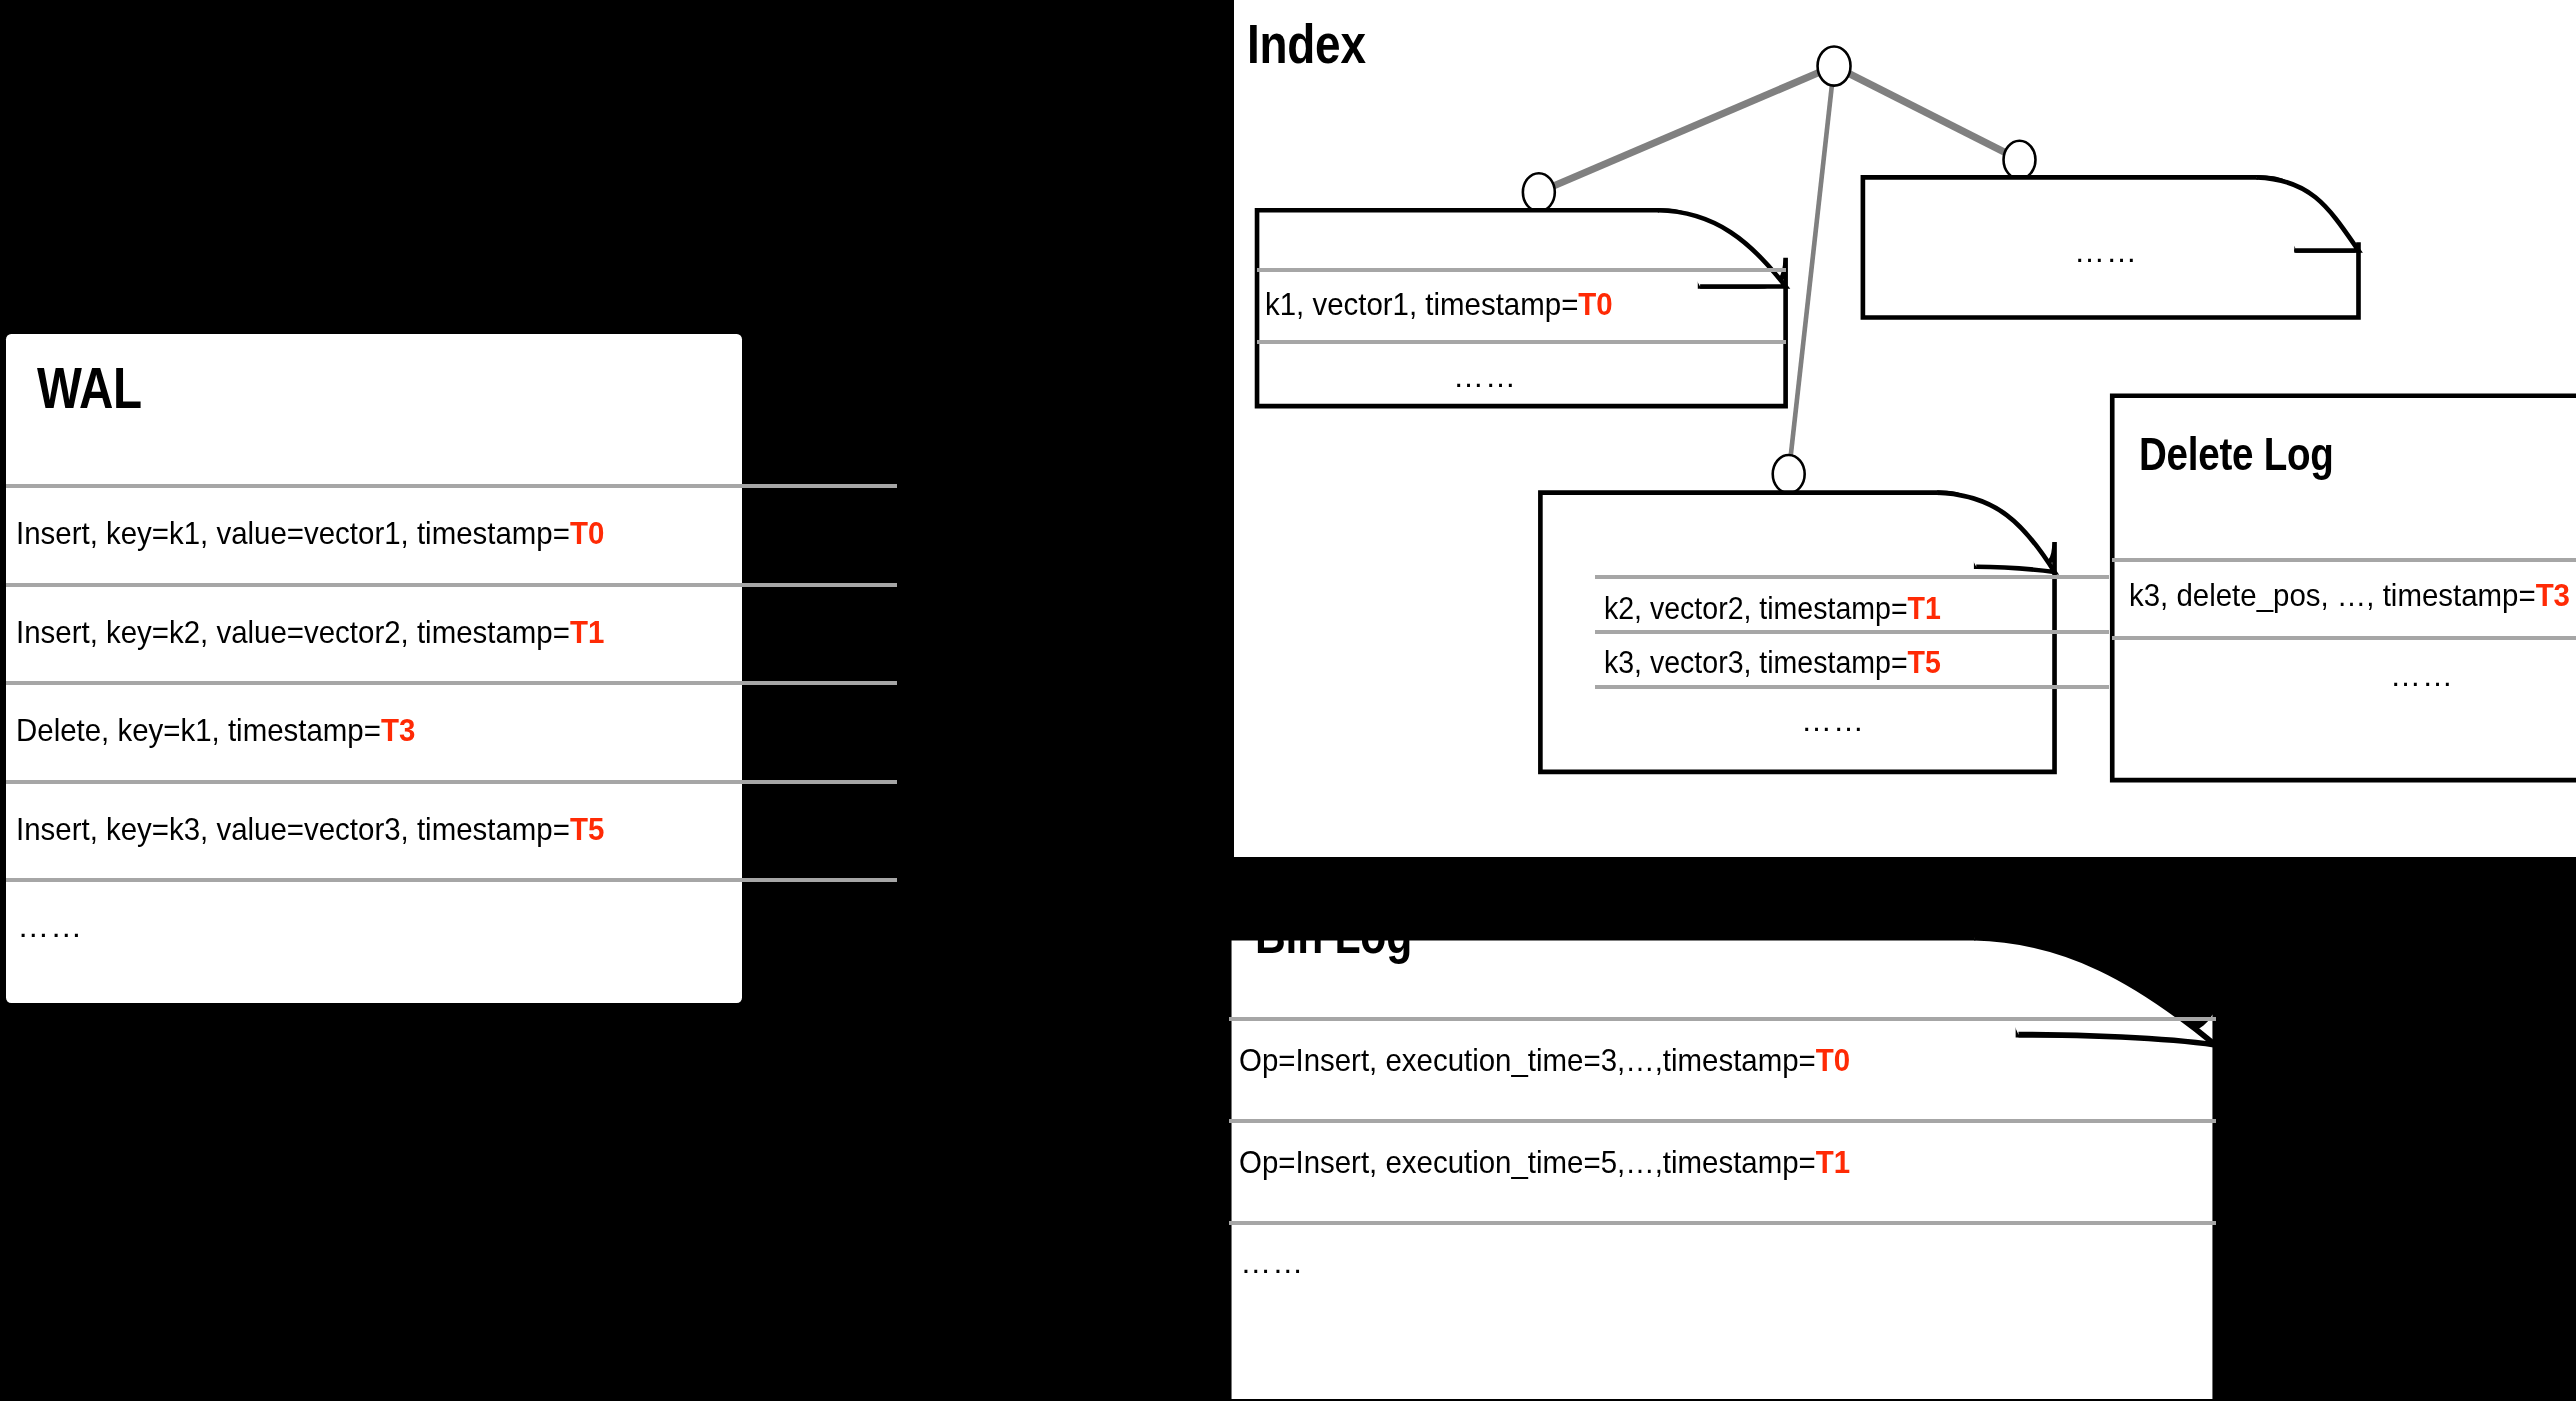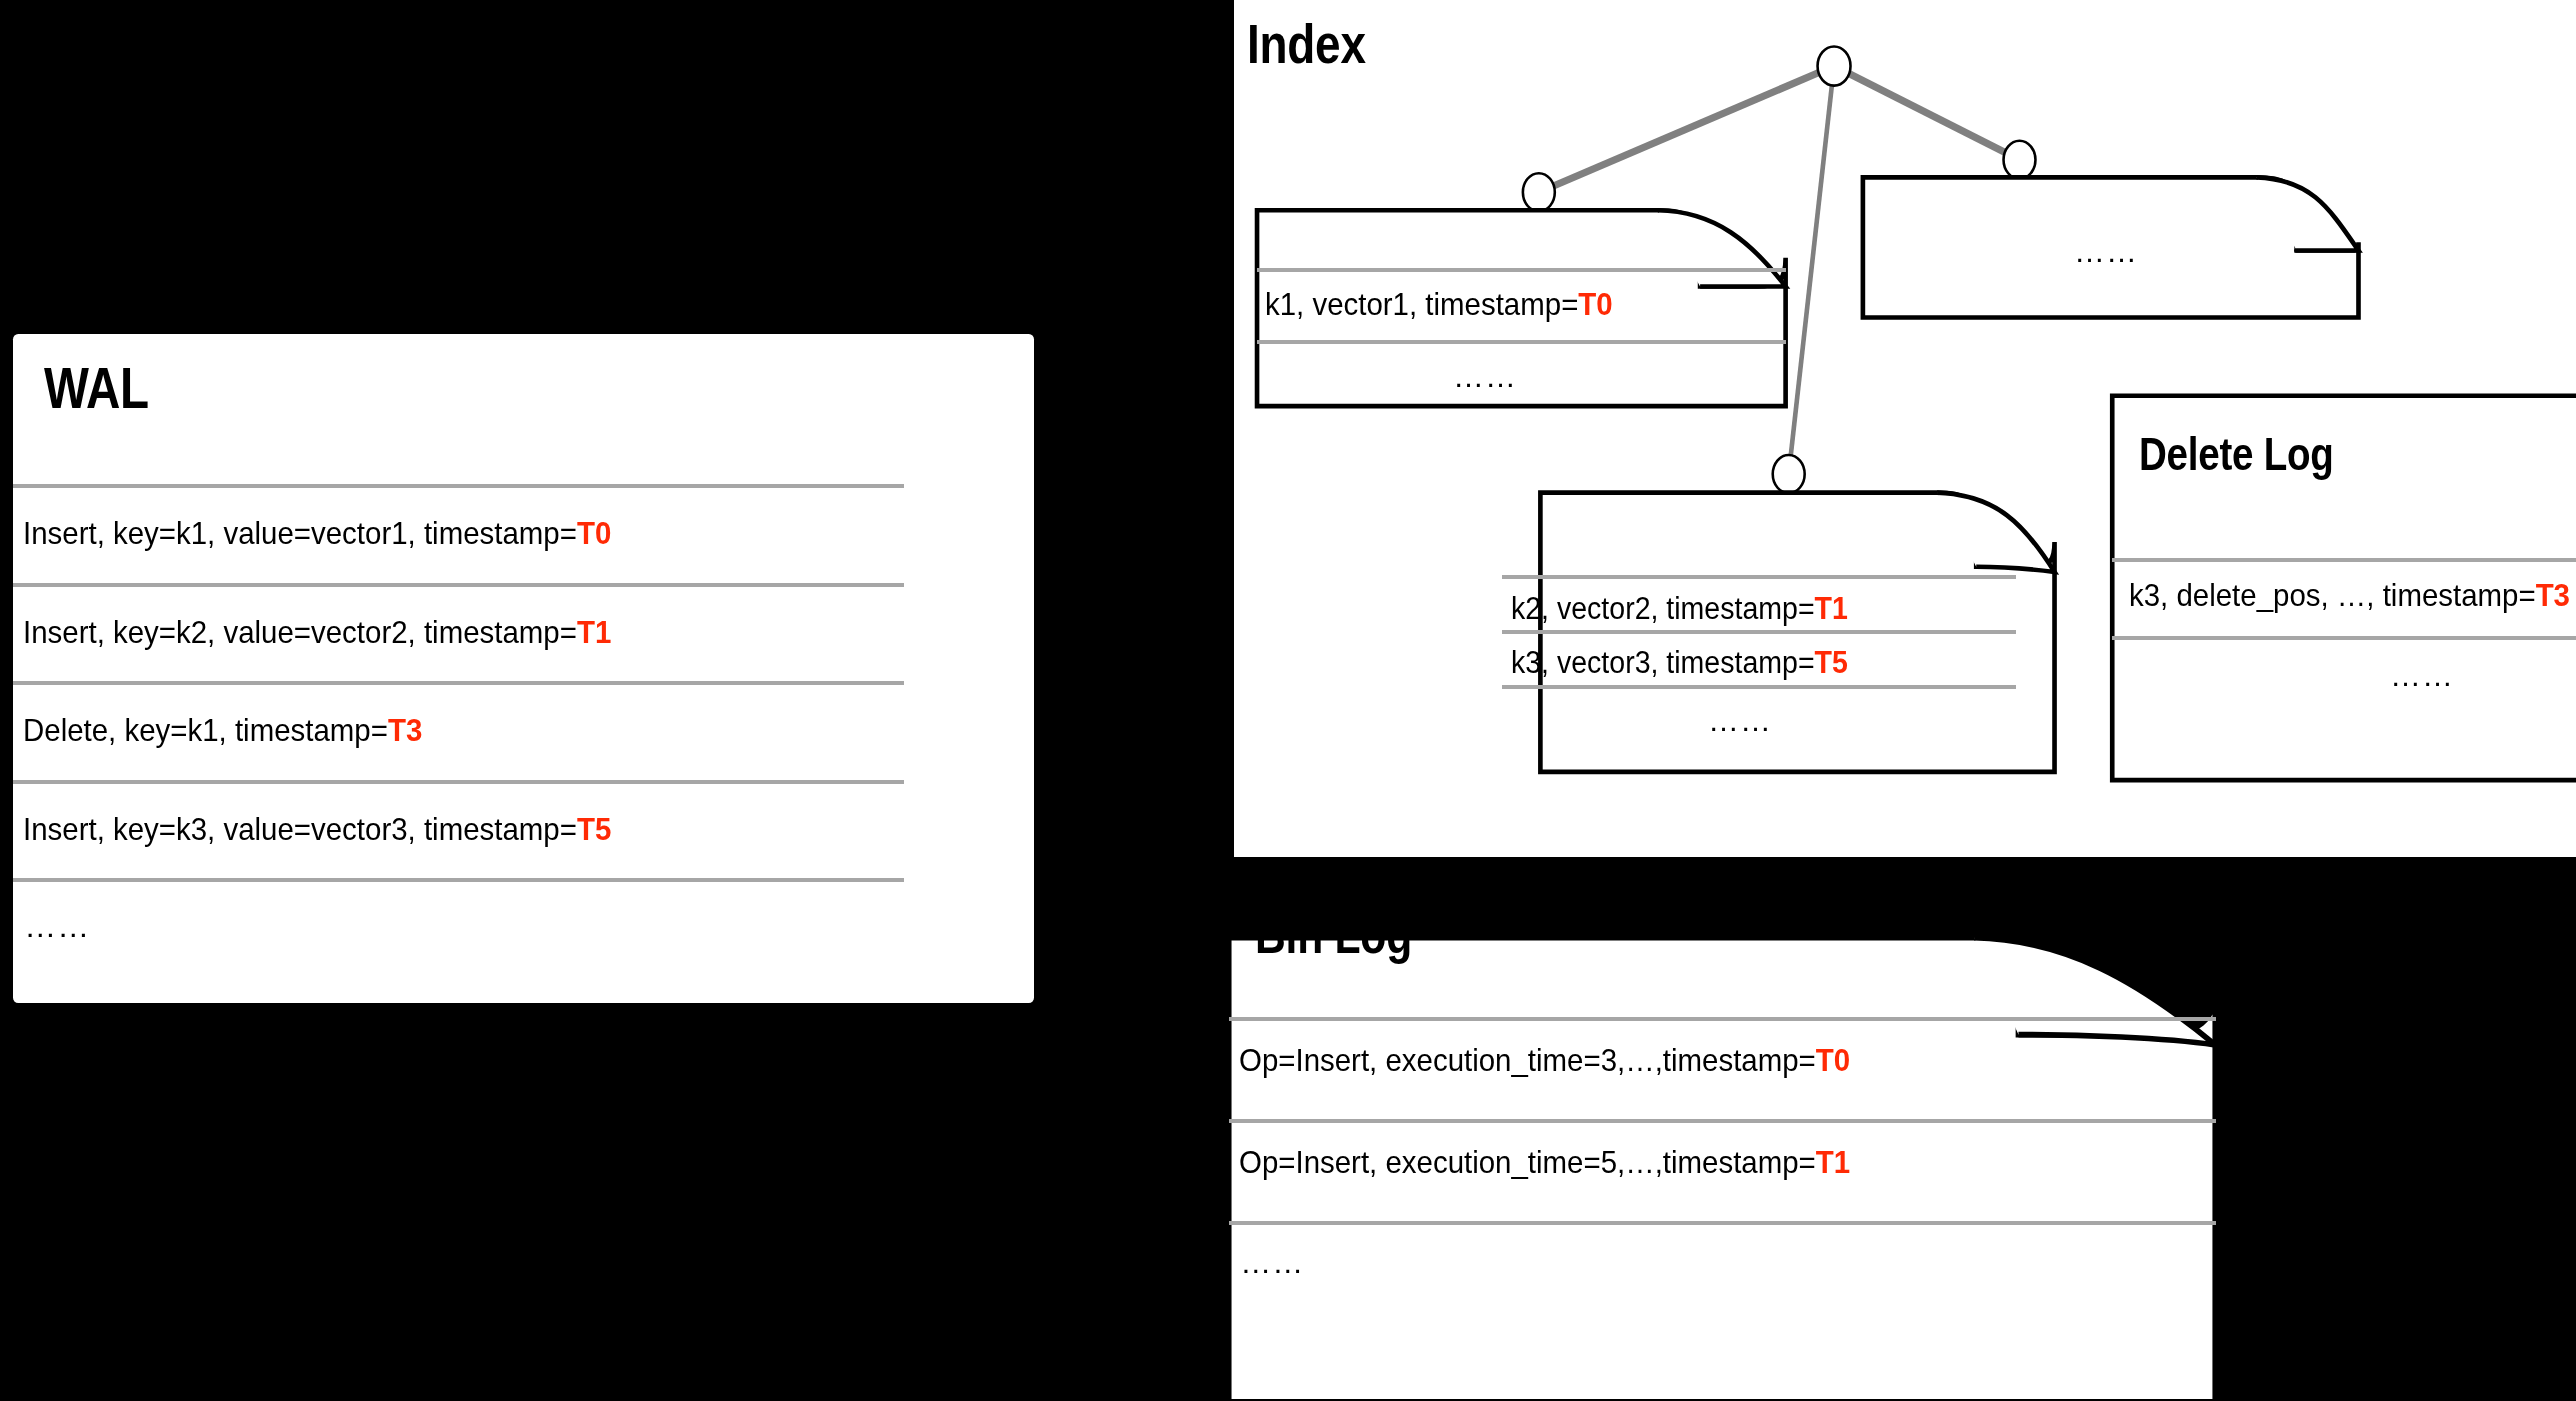--- a/index.html
+++ b/index.html
@@ -63,21 +63,21 @@
     position:absolute;left:0;top:0;
     width:2817px;height:1402px;
     pointer-events:none;
   }
 </style>
 </head>
 <body>
 
 <div id="stage">
 
-  <div class="panel wal-panel" style="left:13px;top:334px;width:1021px;height:669px;">
+  <div class="panel wal-panel" style="left:6px;top:334px;width:736px;height:669px;">
     <div class="heading" style="left:31px;top:19.6px;font-size:58px;">WAL</div>
 
     <div class="rule" style="left:0;top:150px;width:891px;"></div>
     <div class="rule" style="left:0;top:249px;width:891px;"></div>
     <div class="rule" style="left:0;top:347px;width:891px;"></div>
     <div class="rule" style="left:0;top:446px;width:891px;"></div>
     <div class="rule" style="left:0;top:544px;width:891px;"></div>
 
     <div class="row-text" style="left:10.3px;top:181px;font-size:32px;">
       <span>Insert, key=k1, value=vector1, timestamp=</span><span class="ts">T0</span>
@@ -128,21 +128,21 @@
     <path d="M4380,344 C4486,348 4520,402 4578,486 C4530,486 4450,486 4458,486" fill="#ffffff" stroke="#000" stroke-width="9"></path>
   </svg>
   <div style="position:absolute;left:1863px;top:177px;width:496px;height:140px;">
     <div class="dots" style="left:211px;top:57px;font-size:31px;">……</div>
   </div>
 
   <svg class="svg-layer" viewBox="0 0 5468 2721">
     <path d="M2990,956 L3760,956 C3818,956 3836,972 3836,1016 L3836,1100 L3944,1100 C3980,1100 3988,1086 3988,1052 L3988,1498 L2990,1498 Z" fill="#ffffff" stroke="#000" stroke-width="9" stroke-linejoin="miter"></path>
     <path d="M3760,956 C3876,960 3930,1018 3988,1110 C3940,1104 3870,1100 3836,1100" fill="#ffffff" stroke="#000" stroke-width="9"></path>
   </svg>
-  <div style="position:absolute;left:1502px;top:493px;width:514px;height:279px;">
+  <div style="position:absolute;left:1595px;top:493px;width:514px;height:279px;">
     <div class="rule" style="left:0;top:82px;width:514px;"></div>
     <div class="rule" style="left:0;top:137px;width:514px;"></div>
     <div class="rule" style="left:0;top:192px;width:514px;"></div>
     <div class="row-text" style="left:9.3px;top:98px;font-size:31px;">
       <span>k2, vector2, timestamp=</span><span class="ts">T1</span>
     </div>
     <div class="row-text" style="left:9.3px;top:152px;font-size:31px;">
       <span>k3, vector3, timestamp=</span><span class="ts">T5</span>
     </div>
     <div class="dots" style="left:206px;top:210px;font-size:31px;">……</div>

